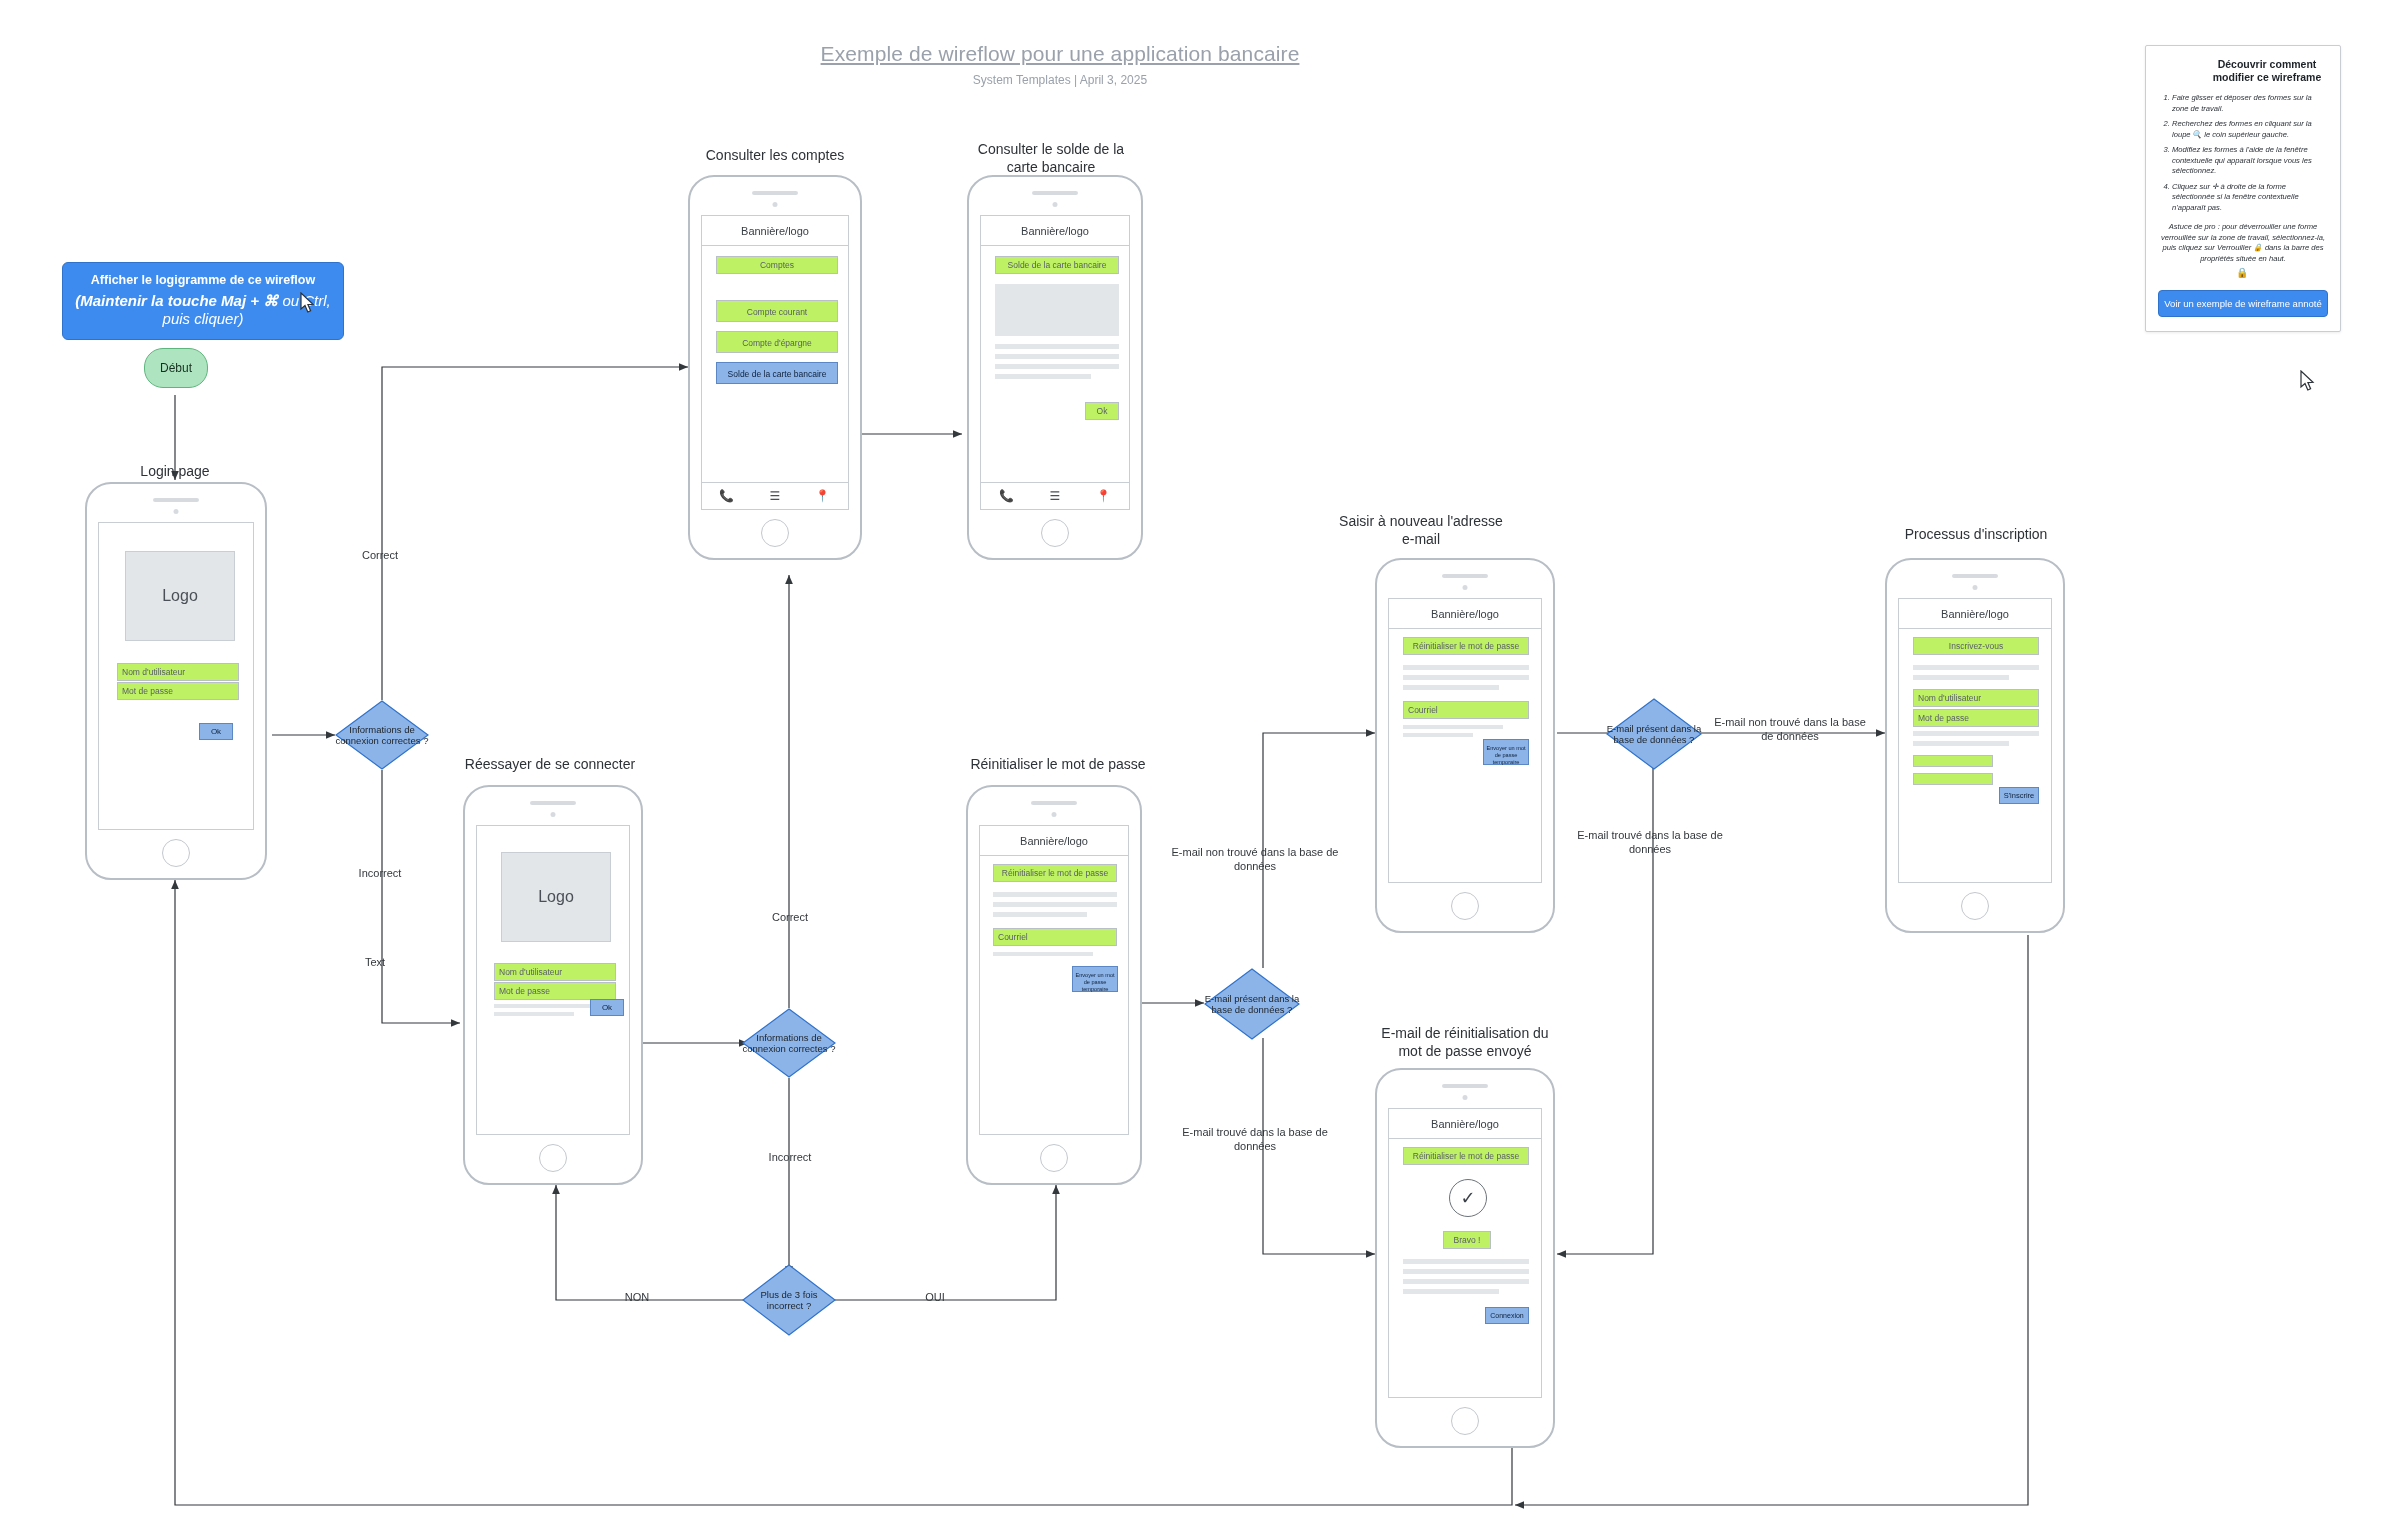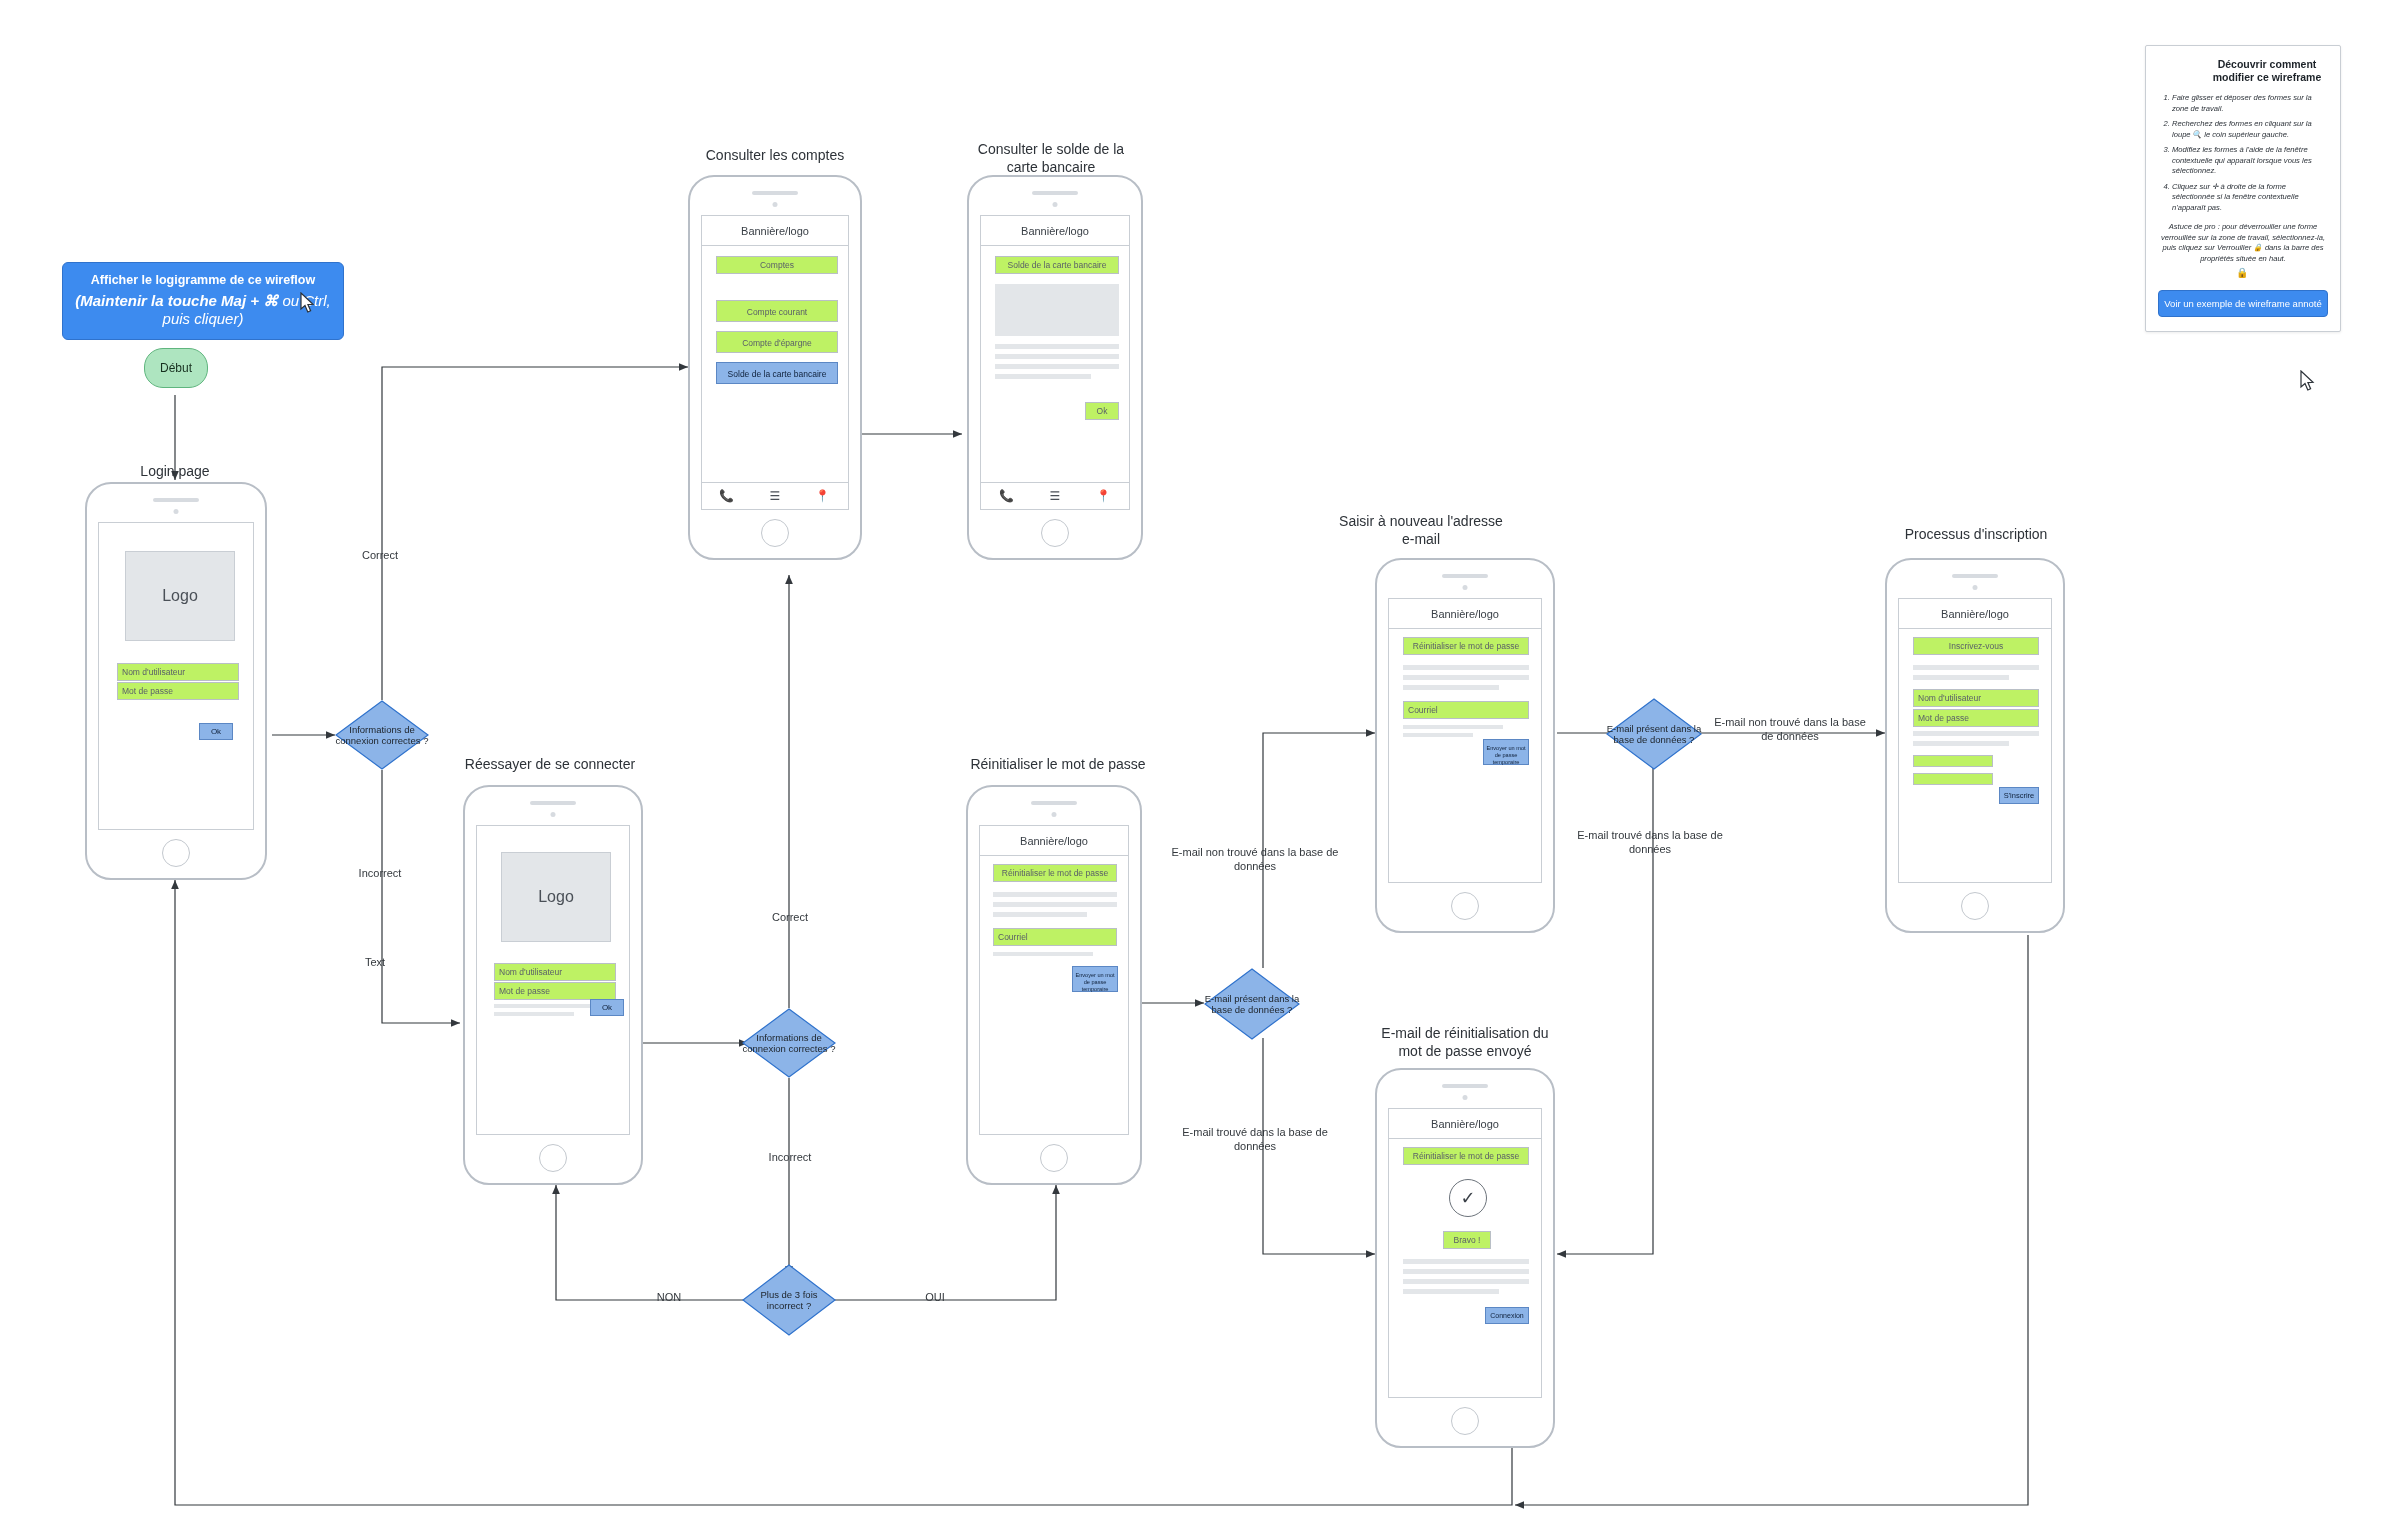--- a/index.html
+++ b/index.html
@@ -293,20 +293,24 @@
       <path d="M1653,768 L1653,1254 L1557,1254"></path>
 
       <path d="M862,434 L962,434"></path>
 
       <path d="M1512,1320 L1512,1505 L175,1505 L175,880"></path>
 
       <path d="M2028,935 L2028,1505 L1515,1505"></path>
     </g>
   </svg>
 
+  <div class="abs" id="title-block">
+    <div id="doc-title">Exemple de wireflow pour une application bancaire</div>
+    <div id="doc-subtitle">System Templates  |  April 3, 2025</div>
+  </div>
 
   <div class="abs" id="callout" style="left:62px; top:262px;">
     <div class="line1">Afficher le logigramme de ce wireflow</div>
     <div class="line2">
       <b>(Maintenir la touche Maj + ⌘</b><span> ou Ctrl, puis cliquer)</span>
     </div>
   </div>
   <svg class="cursor abs" style="left:300px; top:292px;" viewBox="0 0 18 22">
     <path d="M1,1 L1,17 L5,13.5 L7.8,20 L10.6,18.8 L7.9,12.6 L13,12.3 z" fill="#fff" stroke="#2b3138" stroke-width="1.2"></path>
   </svg>
@@ -384,21 +388,21 @@
   <div class="abs edge-label" style="left:745px; top:1150px; width:90px;">Incorrect</div>
 
   <div class="abs diamond-wrap" style="left:742px; top:1264px; width:94px; height:72px;">
     <div class="diamond">
       <svg width="94" height="72" viewBox="0 0 94 72">
           <polygon points="47,1 93,36 47,71 1,36" fill="#8cb4e8" stroke="#2f72cc" stroke-width="1.2"></polygon>
         </svg>
     </div>
     <div class="diamond-text">Plus de 3 fois incorrect ?</div>
   </div>
-  <div class="abs edge-label" style="left:644px; top:1290px; width:50px;">NON</div>
+  <div class="abs edge-label" style="left:612px; top:1290px; width:50px;">NON</div>
   <div class="abs edge-label" style="left:910px; top:1290px; width:50px;">OUI</div>
 
   <div class="abs node-title" style="left:688px; top:146px; width:174px;">Consulter les comptes</div>
   <div class="abs phone" style="left:688px; top:175px; width:174px; height:385px;">
     <div class="speaker"></div>
     <div class="cam"></div>
     <div class="screen">
       <div class="banner">Bannière/logo</div>
       <div class="field abs" style="left:14px; top:40px; width:122px; text-align:center;">Comptes</div>
       <div class="field abs" style="left:14px; top:84px; width:122px; height:22px; text-align:center; line-height:16px;">Compte courant</div>

